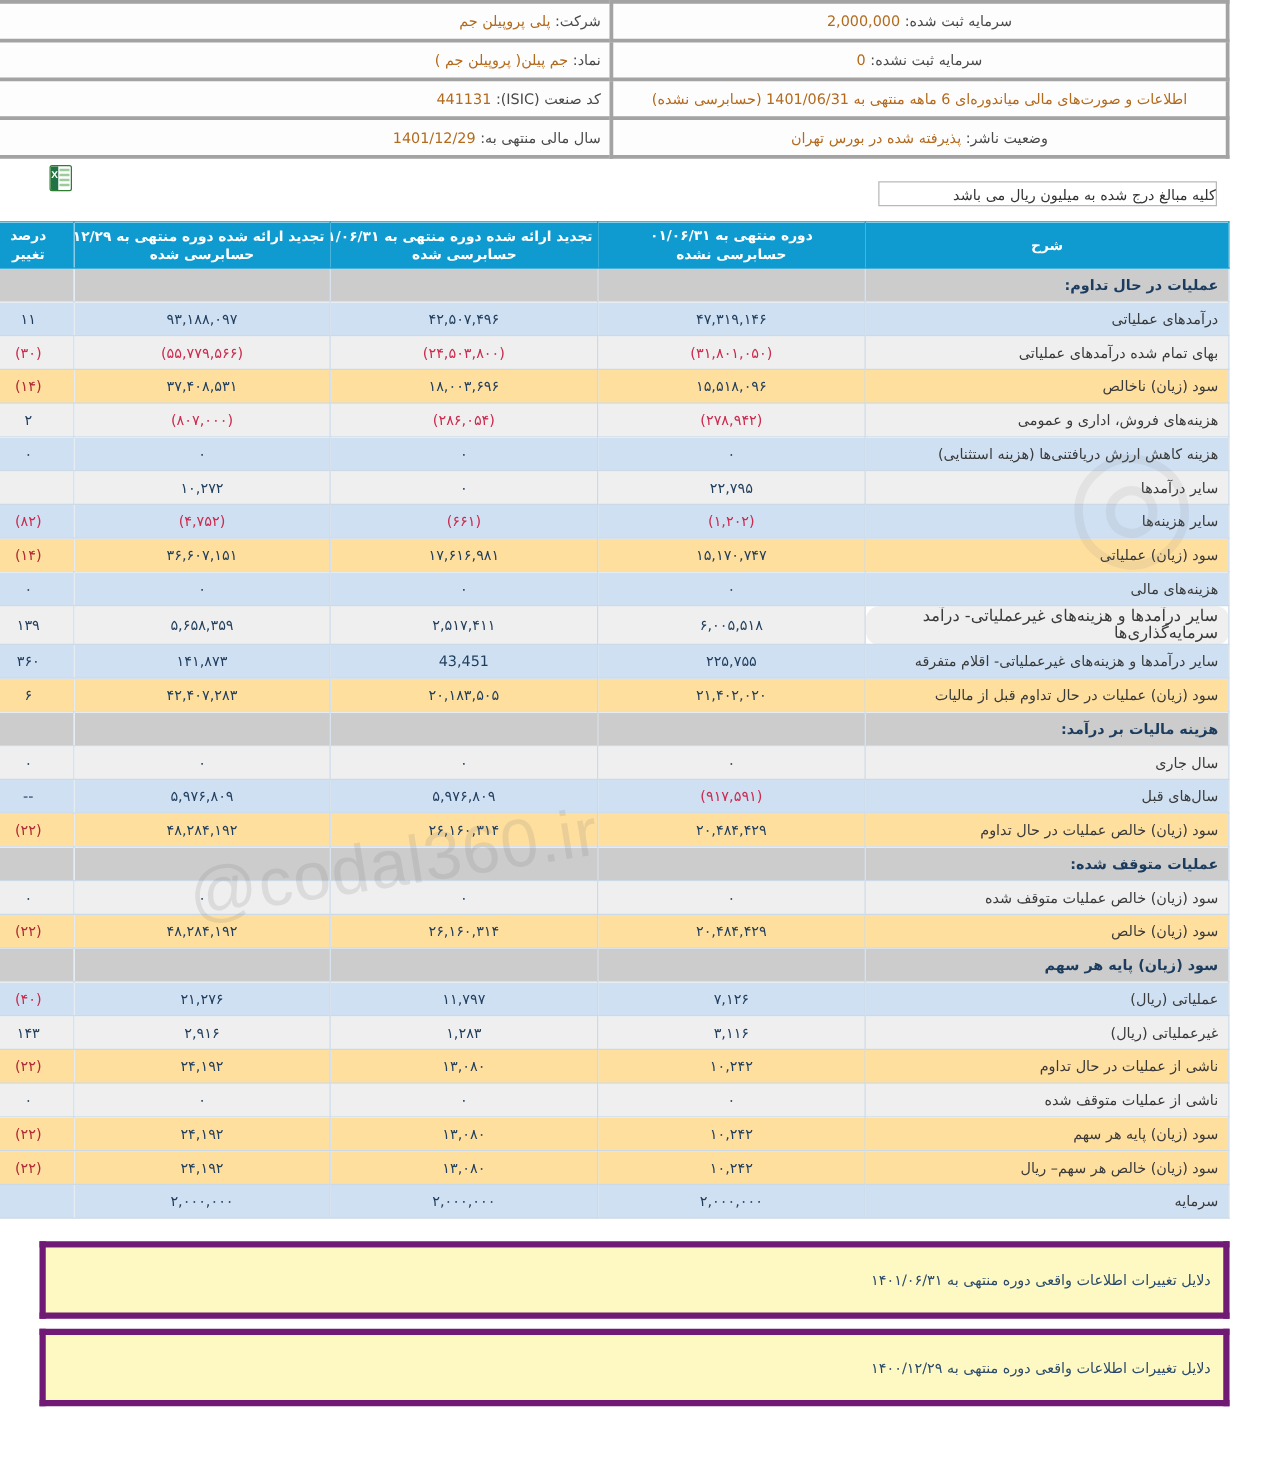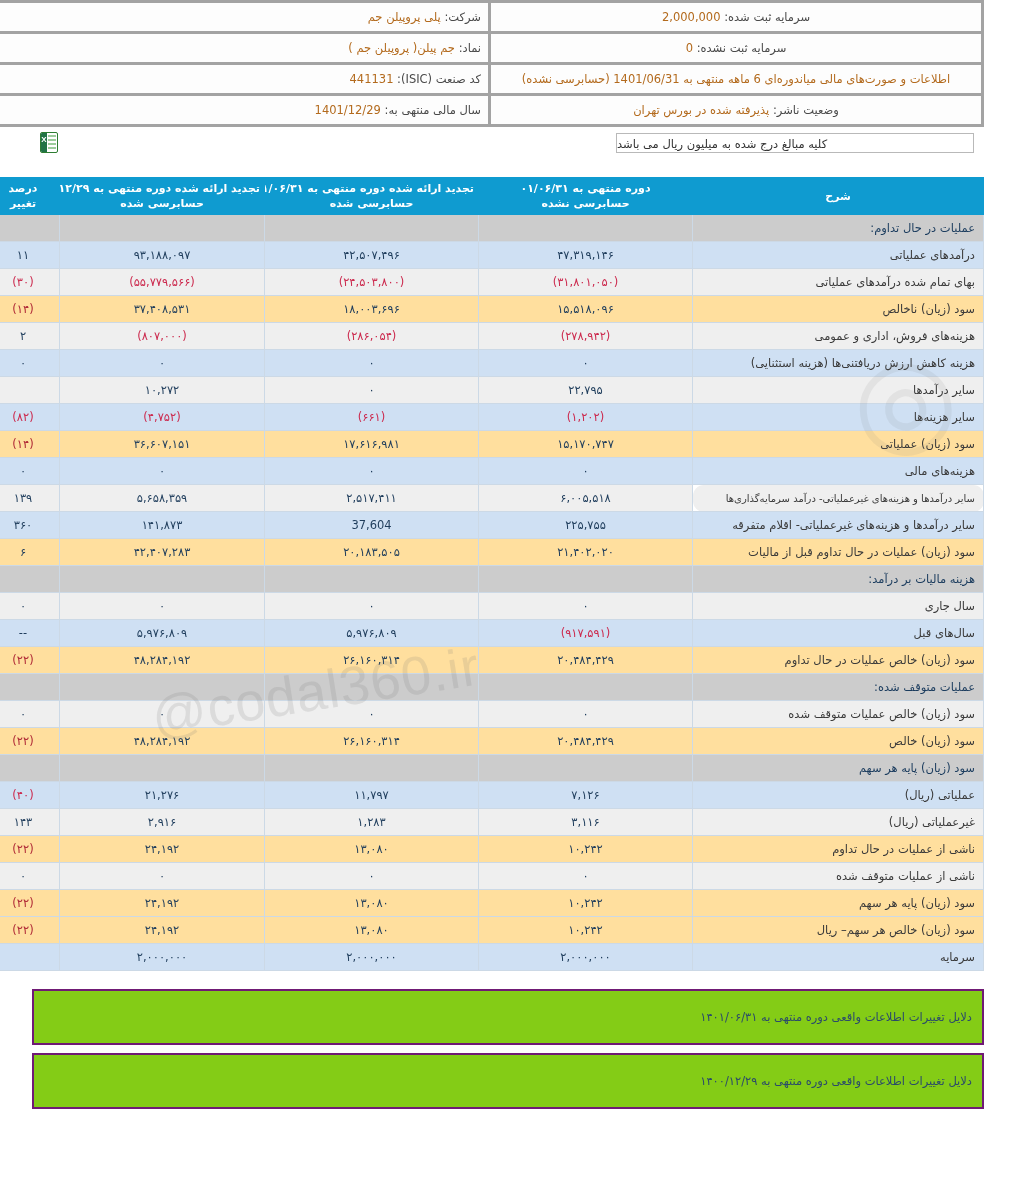--- a/index.html
+++ b/index.html
@@ -83,28 +83,28 @@
   
   .toolbar {
     margin: 6px 33px 0 33px;
     width: 950px;
     height: 26px;
     position: relative;
   }
   .unit-box {
     position: absolute;
     right: 10px;
-    top: 0;
-    width: 358px;
+    top: 12px;
+    width: 271px;
     height: 20px;
     line-height: 20px;
     border: 1px solid #b9b9b9;
     background: #ffffff;
     font-size: 11.5px;
-    text-align: left;
+    text-align: right;
     color: #333;
     box-sizing: border-box;
   }
   .excel-icon {
     position: absolute;
     left: 6px;
     top: -1px;
     width: 16px;
     height: 19px;
     background: #ffffff;
@@ -196,32 +196,32 @@
     overflow: hidden;
   }
   td.c-desc { text-align: right; color: #3a3a3a; }
   td.c-num  { text-align: center; color: #1f3d5c; font-family: "DejaVu Sans", sans-serif; }
   td.c-pct  { text-align: center; color: #1f3d5c; }
 
   
   tr.r-blue  td { background: #cfe0f3; }
   tr.r-grey  td { background: #efefef; }
   tr.r-gold  td { background: #ffdf9e; }
-  tr.r-head  td { background: #cccccc; font-weight: normal; color: #1b3c5e; }
+  tr.r-head  td { background: #cccccc; font-weight: bold; color: #1b3c5e; }
 
   tr.r-gold td.c-desc { color: #3a3a3a; padding-left: 32px; }
   td.neg { color: #cc2a4e; }
   td.neg-gold { color: #b02a37; }
 
   
   .reasons { margin: 18px 33px 0 33px; width: 952px; }
   .reasons table { width: 952px; border-collapse: collapse; table-layout: fixed; }
   .reasons td {
-    border: 2px solid #701a75;
-    background: #84cc16;
+    border: 5px solid #701a75;
+    background: #fef9c3;
     height: 26px;
     padding: 13px 10px;
     text-align: right;
     font-size: 11.5px;
     color: #2b4a6b;
     white-space: nowrap;
     overflow: hidden;
   }
   .reasons tr.spacer td {
     background: #ffffff;
@@ -421,30 +421,30 @@
             <td class="c-pct neg-gold">(۱۴)</td>
           </tr>
           <tr class="r-blue">
             <td class="c-desc">هزینه‌های مالی</td>
             <td class="c-num">۰</td>
             <td class="c-num">۰</td>
             <td class="c-num">۰</td>
             <td class="c-pct">۰</td>
           </tr>
           <tr class="r-grey">
-            <td class="c-desc" style="white-space: normal; line-height: 13px; font-size: 10px; border-radius: 11px;">سایر درآمدها و هزینه‌های غیرعملیاتی- درآمد سرمایه‌گذاری‌ها</td>
+            <td class="c-desc" style="white-space: normal; line-height: 13px; font-size: 13px; border-radius: 11px;">سایر درآمدها و هزینه‌های غیرعملیاتی- درآمد سرمایه‌گذاری‌ها</td>
             <td class="c-num">۶,۰۰۵,۵۱۸</td>
             <td class="c-num">۲,۵۱۷,۴۱۱</td>
             <td class="c-num">۵,۶۵۸,۳۵۹</td>
             <td class="c-pct">۱۳۹</td>
           </tr>
           <tr class="r-blue">
             <td class="c-desc">سایر درآمدها و هزینه‌های غیرعملیاتی- اقلام متفرقه</td>
             <td class="c-num">۲۲۵,۷۵۵</td>
-            <td class="c-num">37,604</td>
+            <td class="c-num">43,451</td>
             <td class="c-num">۱۴۱,۸۷۳</td>
             <td class="c-pct">۳۶۰</td>
           </tr>
           <tr class="r-gold">
             <td class="c-desc">سود (زیان) عملیات در حال تداوم قبل از مالیات</td>
             <td class="c-num">۲۱,۴۰۲,۰۲۰</td>
             <td class="c-num">۲۰,۱۸۳,۵۰۵</td>
             <td class="c-num">۴۲,۴۰۷,۲۸۳</td>
             <td class="c-pct">۶</td>
           </tr>

